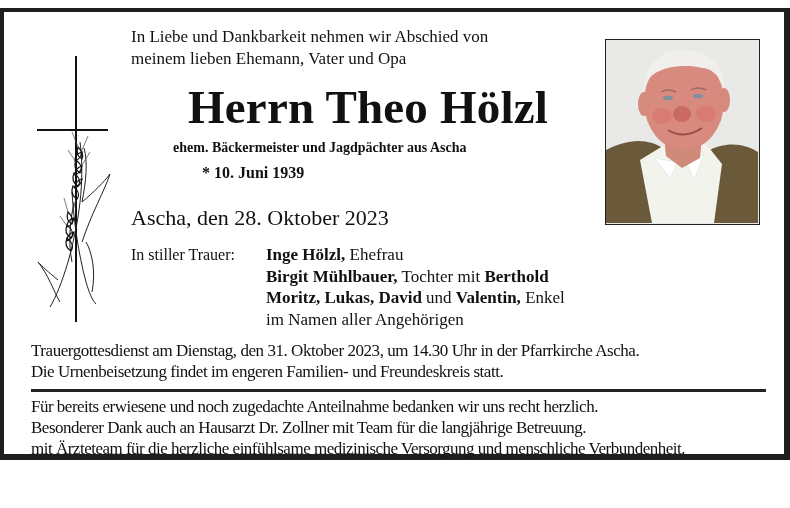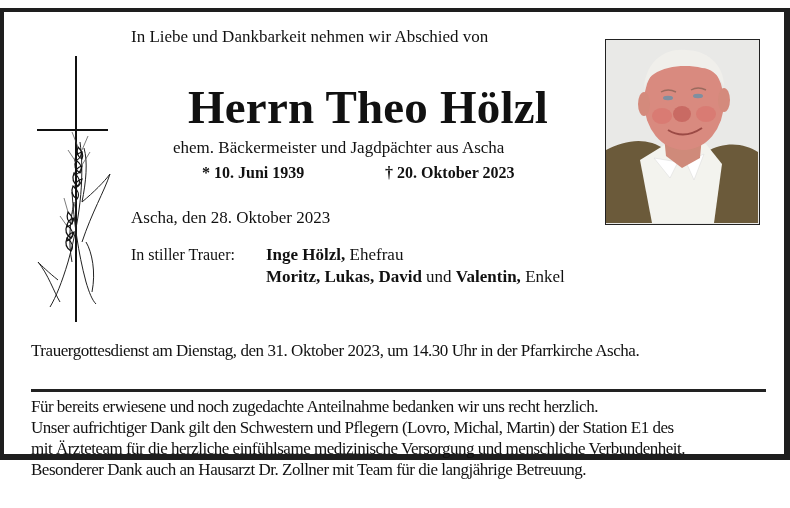--- a/index.html
+++ b/index.html
@@ -7,25 +7,25 @@
     .frame {
       position: absolute; left: 0; top: 8px; width: 790px; height: 452px;
       box-sizing: border-box; background: #ffffff;
       border-top: 4px solid #1e1e1e; border-left: 4px solid #1e1e1e;
       border-right: 6px solid #1e1e1e; border-bottom: 6px solid #1e1e1e;
       font-family: "Liberation Serif", "DejaVu Serif", serif; color: #111;
     }
     .abs { position: absolute; white-space: nowrap; }
     .intro { left: 127px; top: 14px; font-size: 17px; line-height: 22px; }
     .name { left: 184px; top: 69px; font-size: 47px; font-weight: bold; letter-spacing: 0.2px; line-height: 52px; }
-    .occupation { left: 169px; top: 125px; font-size: 17px; font-weight: normal; line-height: 22px; }
+    .occupation { left: 169px; top: 125px; font-size: 14px; font-weight: bold; line-height: 22px; }
     .dates { top: 150px; font-size: 16px; font-weight: bold; line-height: 22px; }
     .born { left: 198px; }
     .died { left: 381px; }
-    .place-date { left: 127px; top: 195px; font-size: 17px; line-height: 22px; text-align: right; }
+    .place-date { left: 127px; top: 195px; font-size: 22px; line-height: 22px; text-align: right; }
     .mourning-label { left: 127px; top: 232px; font-size: 16px; line-height: 22px; }
     .mourners { left: 262px; top: 232px; font-size: 17px; line-height: 21.5px; }
     .mourners b { font-weight: bold; }
     .service { left: 27px; top: 328px; font-size: 17px; line-height: 21px; letter-spacing: -0.45px; }
     .rule { position: absolute; left: 27px; top: 377px; width: 735px; height: 3px; background: #222; }
     .thanks { left: 27px; top: 384px; font-size: 17px; line-height: 21px; letter-spacing: -0.5px; }
     .photo {
       position: absolute; left: 601px; top: 27px; width: 155px; height: 186px;
       border: 1.5px solid #222; box-sizing: border-box; overflow: hidden;
       background: #e9e9e7;
@@ -72,33 +72,35 @@
       <line x1="42" y1="110" x2="34" y2="98"></line>
       <line x1="48" y1="113" x2="56" y2="100"></line>
       <line x1="34" y1="160" x2="30" y2="146"></line>
       <line x1="38" y1="162" x2="42" y2="148"></line>
       <line x1="33" y1="174" x2="26" y2="164"></line>
     </g>
   </svg>
 
   <div class="abs intro">
     <div>In Liebe und Dankbarkeit nehmen wir Abschied von</div>
+    <div>meinem lieben Ehemann, Vater und Opa</div>
   </div>
 
   <div class="abs name">Herrn Theo Hölzl</div>
   <div class="abs occupation">ehem. Bäckermeister und Jagdpächter aus Ascha</div>
   <div class="abs dates born">* 10. Juni 1939</div>
-  <div class="abs dates died">† 20. Oktober 2023</div>
 
   <div class="abs place-date">Ascha, den 28. Oktober 2023</div>
 
   <div class="abs mourning-label">In stiller Trauer:</div>
   <div class="abs mourners">
     <div><b>Inge Hölzl,</b><span> Ehefrau</span></div>
+    <div><b>Birgit Mühlbauer,</b><span> Tochter mit </span><b>Berthold</b></div>
     <div><b>Moritz, Lukas, David</b><span> und </span><b>Valentin,</b><span> Enkel</span></div>
+    <div><span>im Namen aller Angehörigen</span></div>
   </div>
 
   <div class="photo">
     <svg width="152" height="183" viewBox="0 0 152 183">
       <rect x="0" y="0" width="152" height="183" fill="#e9e9e7"></rect>
 
       <path d="M0 110 C20 100, 40 96, 60 110 L100 112 C120 100, 140 104, 152 112 L152 183 L0 183 Z" fill="#6b5a3a"></path>
 
       <path d="M34 120 L60 104 L100 104 L116 124 L108 183 L46 183 Z" fill="#f3f3ee"></path>
       <path d="M48 118 L64 138 L72 122 Z" fill="#ffffff" stroke="#ddd" stroke-width="0.6"></path>
@@ -122,23 +124,23 @@
 
       <ellipse cx="56" cy="76" rx="10" ry="8" fill="#d9706a" opacity="0.55"></ellipse>
       <ellipse cx="100" cy="74" rx="10" ry="8" fill="#d9706a" opacity="0.55"></ellipse>
 
       <path d="M62 90 Q78 100 96 88" stroke="#9b4a45" stroke-width="2" fill="none"></path>
     </svg>
   </div>
 
   <div class="abs service">
     <div>Trauergottesdienst am Dienstag, den 31. Oktober 2023, um 14.30 Uhr in der Pfarrkirche Ascha.</div>
+    <div>Die Urnenbeisetzung findet im engeren Familien- und Freundeskreis statt.</div>
   </div>
 
   <div class="rule"></div>
 
   <div class="abs thanks">
     <div>Für bereits erwiesene und noch zugedachte Anteilnahme bedanken wir uns recht herzlich.</div>
-    <div>Unser aufrichtiger Dank gilt den Schwestern und Pflegern (Lovro, Michal, Martin) der Station E1 des</div>
+    <div>Besonderer Dank auch an Hausarzt Dr. Zollner mit Team für die langjährige Betreuung.</div>
     <div>mit Ärzteteam für die herzliche einfühlsame medizinische Versorgung und menschliche Verbundenheit.</div>
-    <div>Besonderer Dank auch an Hausarzt Dr. Zollner mit Team für die langjährige Betreuung.</div>
   </div>
 </div>
 
 </body></html>

